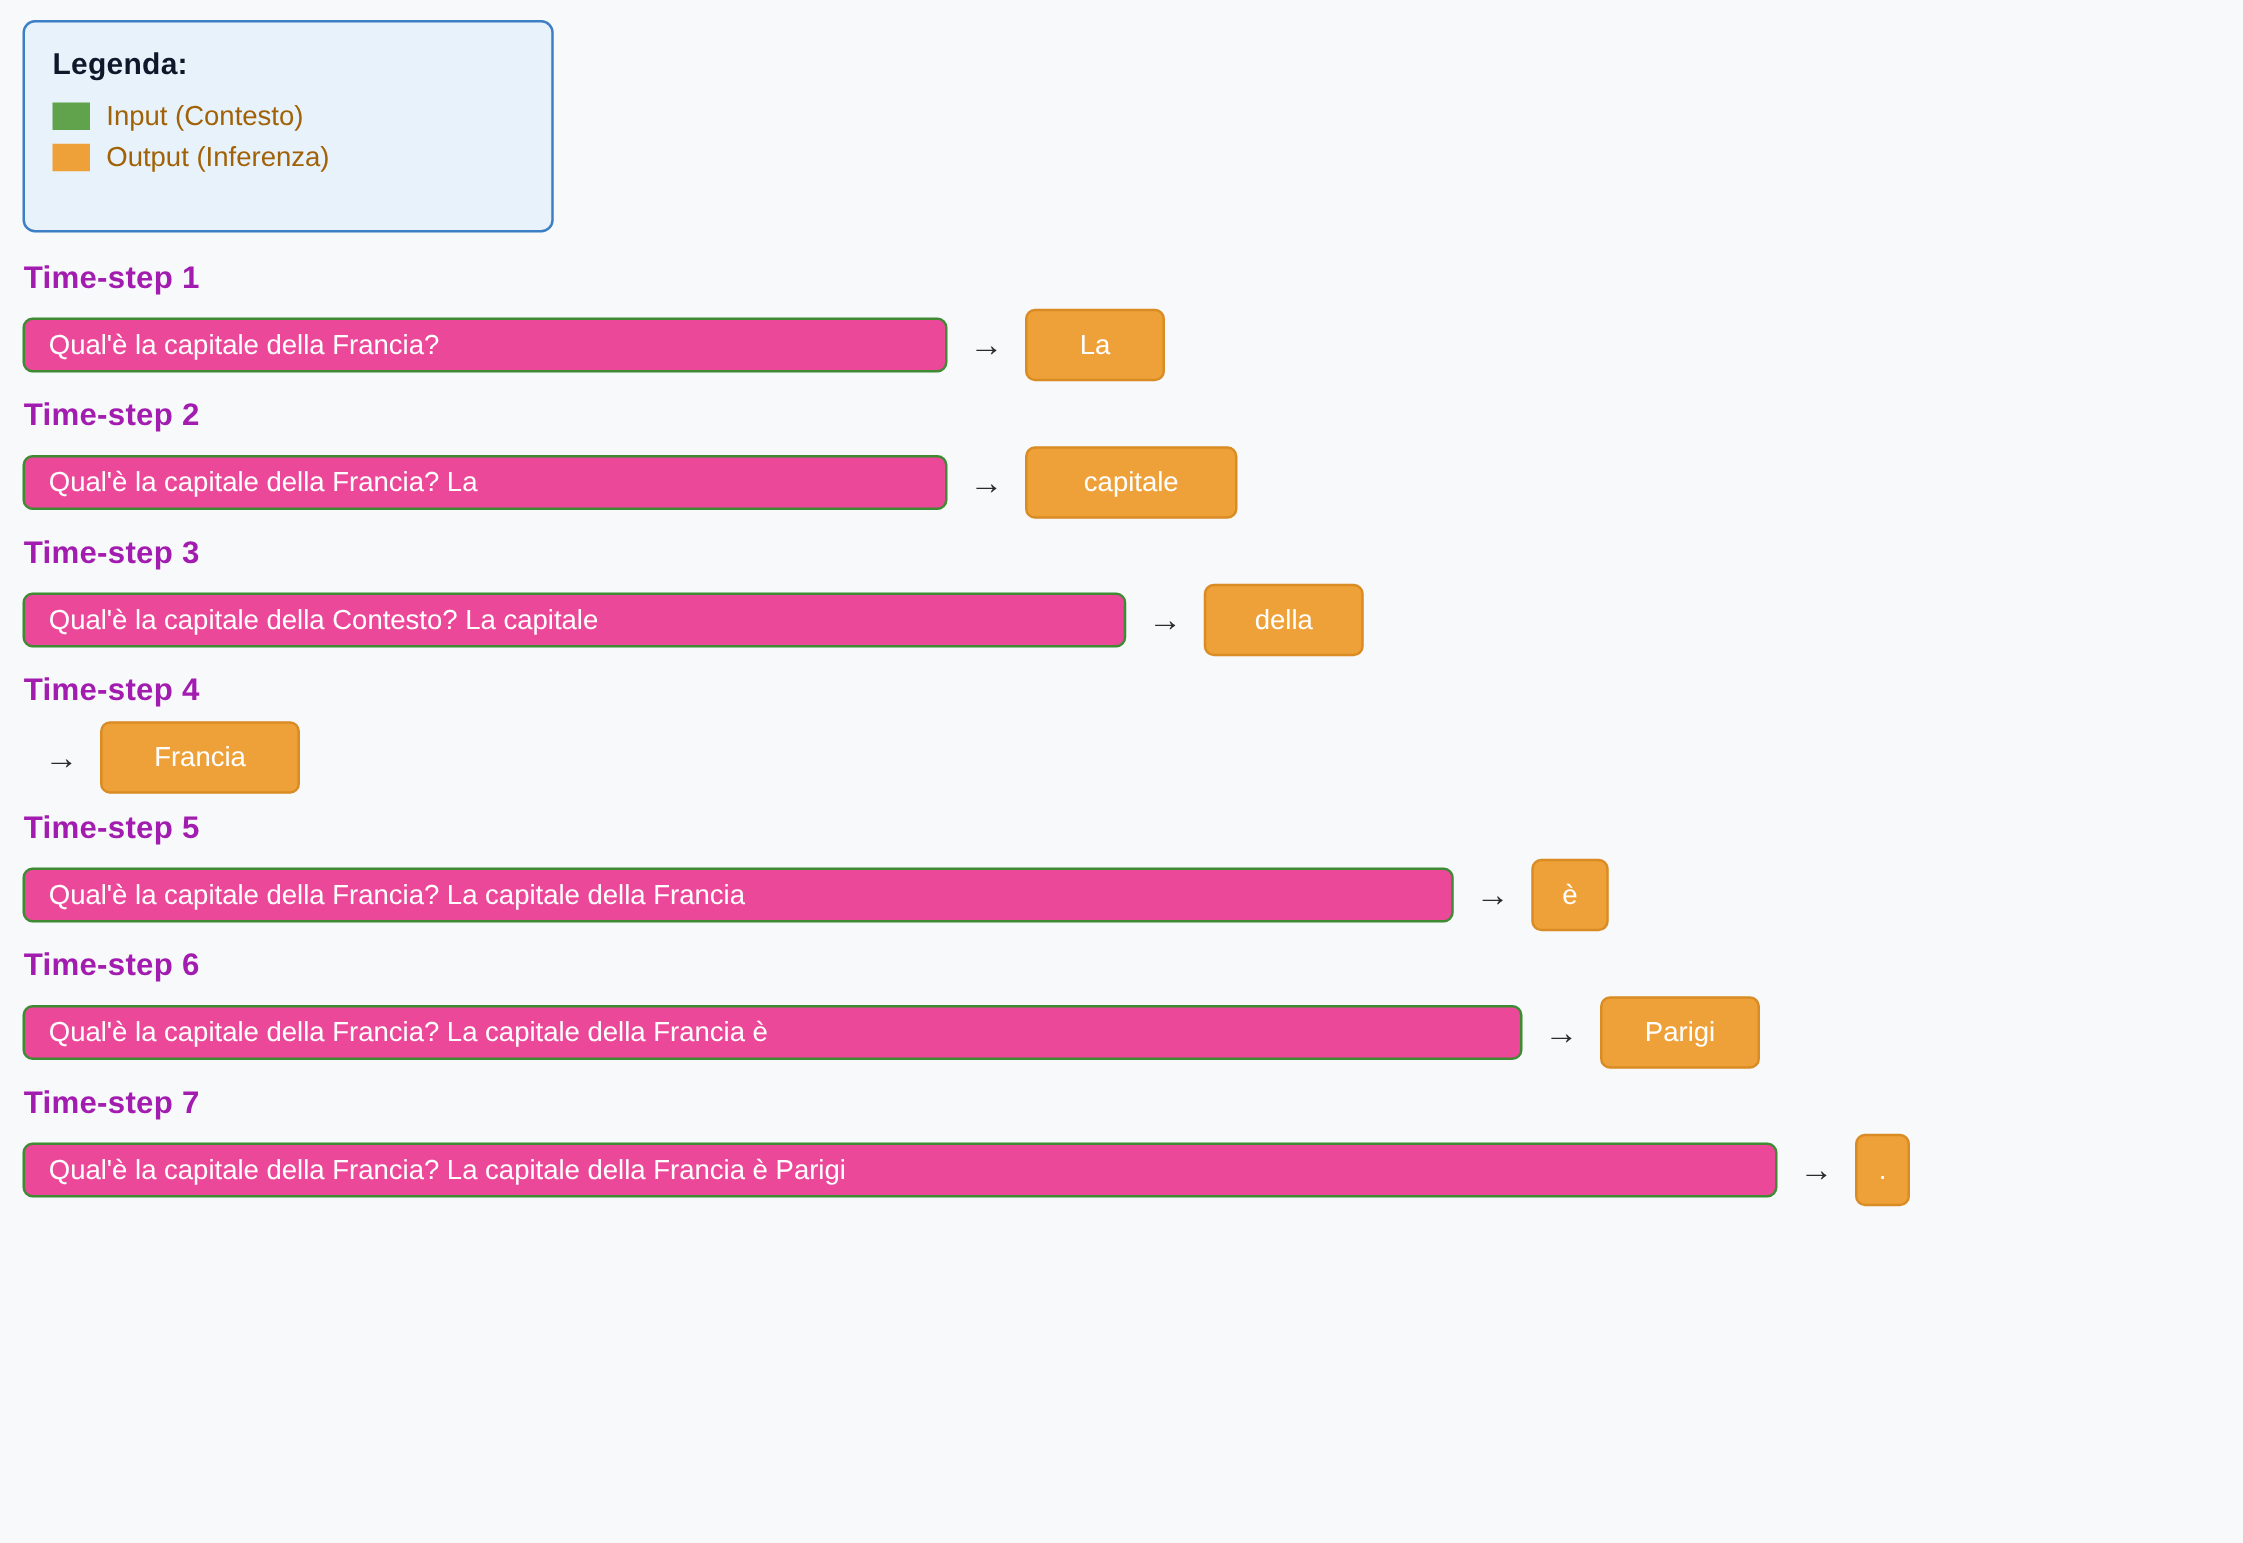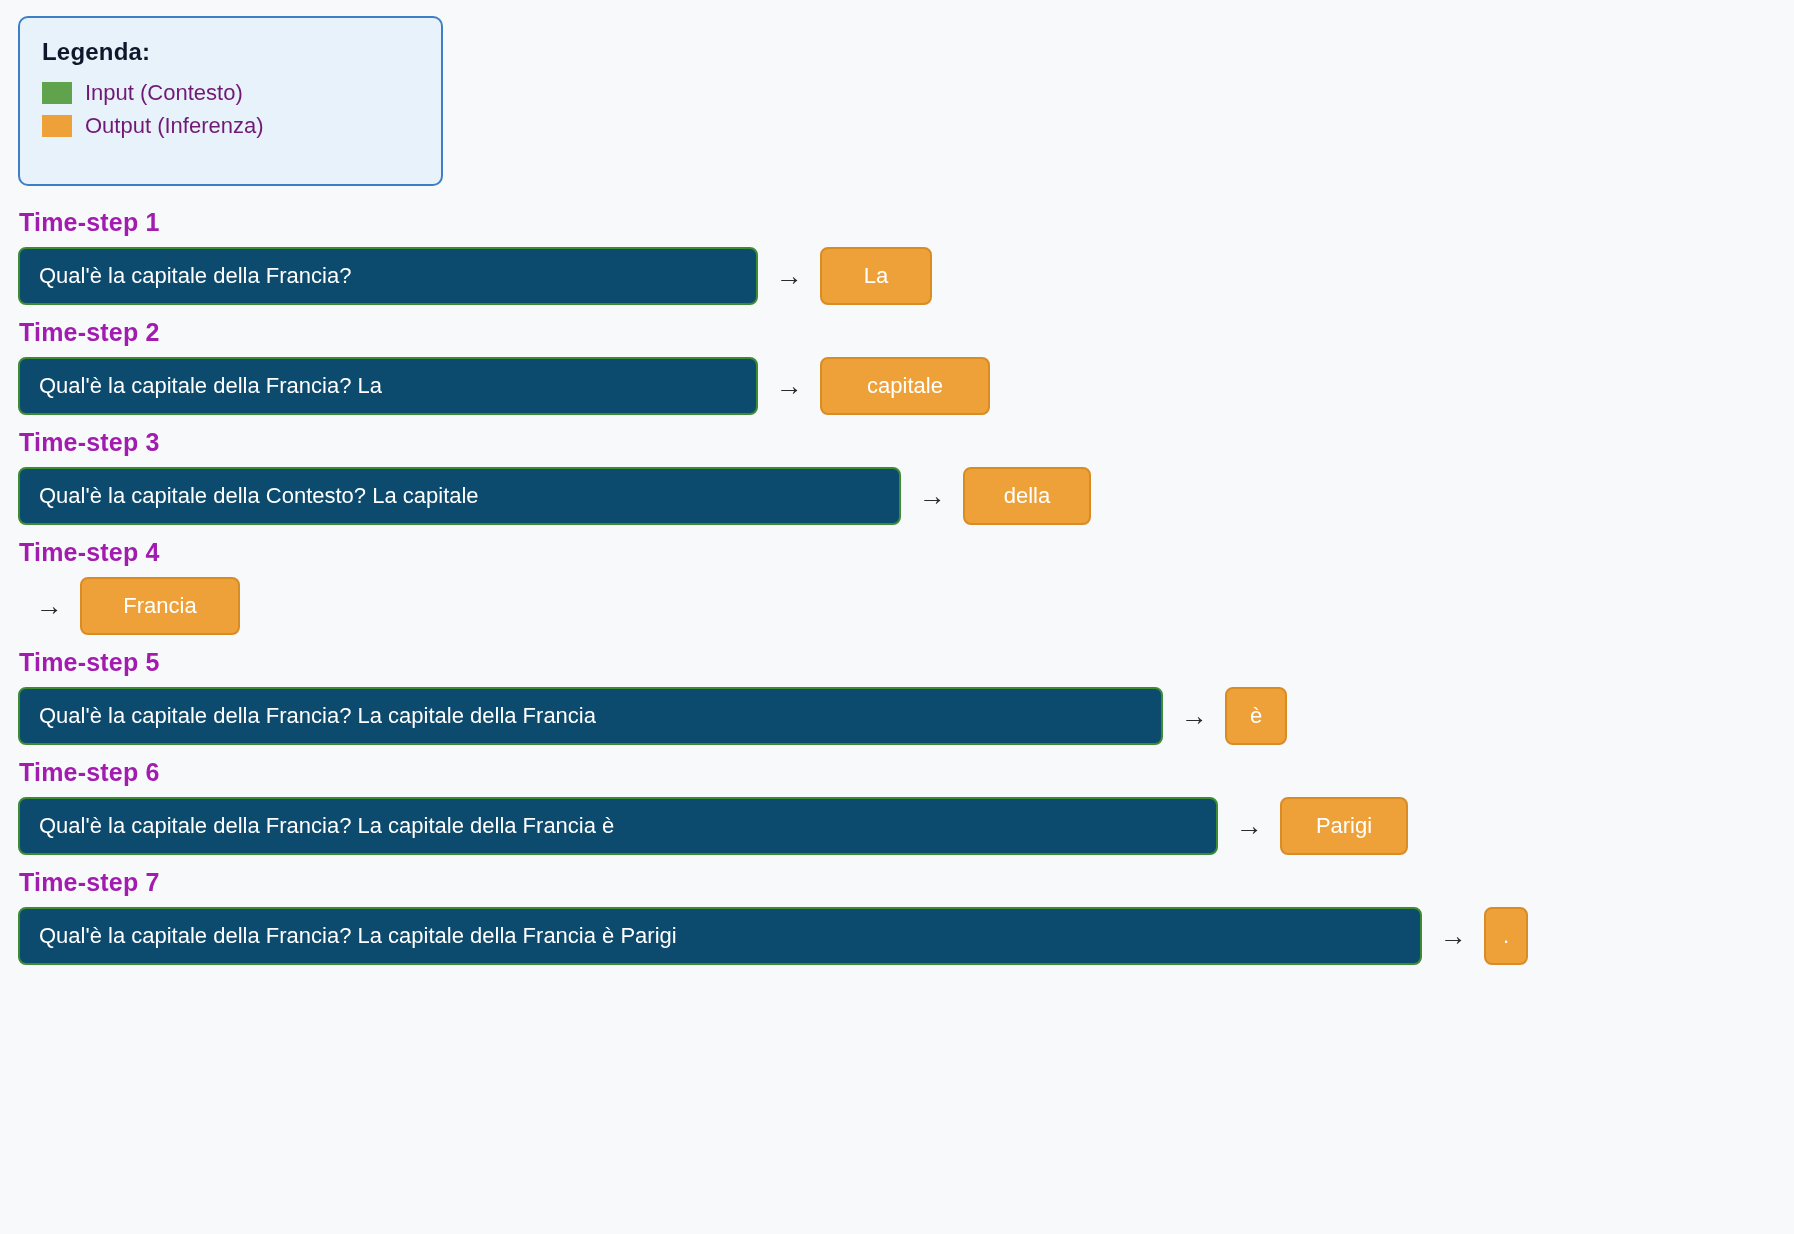--- a/index.html
+++ b/index.html
@@ -43,43 +43,43 @@
   .swatch {
     width: 30px;
     height: 22px;
     margin-right: 13px;
     flex: 0 0 auto;
   }
   .sw-input  { background: #61a34c; }
   .sw-output { background: #efa139; }
   .legend-label {
     font-size: 22px;
-    color: #701a75;
+    color: #a16207;
     white-space: nowrap;
   }
 
   
   .steps { margin-top: 22px; }
   .step { margin-bottom: 13px; }
   .step-title {
     color: #a21caf;
     font-size: 25px;
     font-weight: bold;
     margin: 0 0 10px 1px;
     letter-spacing: 0.2px;
   }
   .step-row {
     display: flex;
     align-items: center;
   }
   .ctx-box {
-    background: #0c4a6e;
+    background: #ec4899;
     border: 2px solid #3f8b34;
     border-radius: 8px;
-    height: 58px;
+    height: 44px;
     display: flex;
     align-items: center;
     padding: 0 0 0 19px;
     flex: 0 0 auto;
   }
   .ctx-text {
     color: #ffffff;
     font-size: 22px;
     white-space: nowrap;
     line-height: 1;

